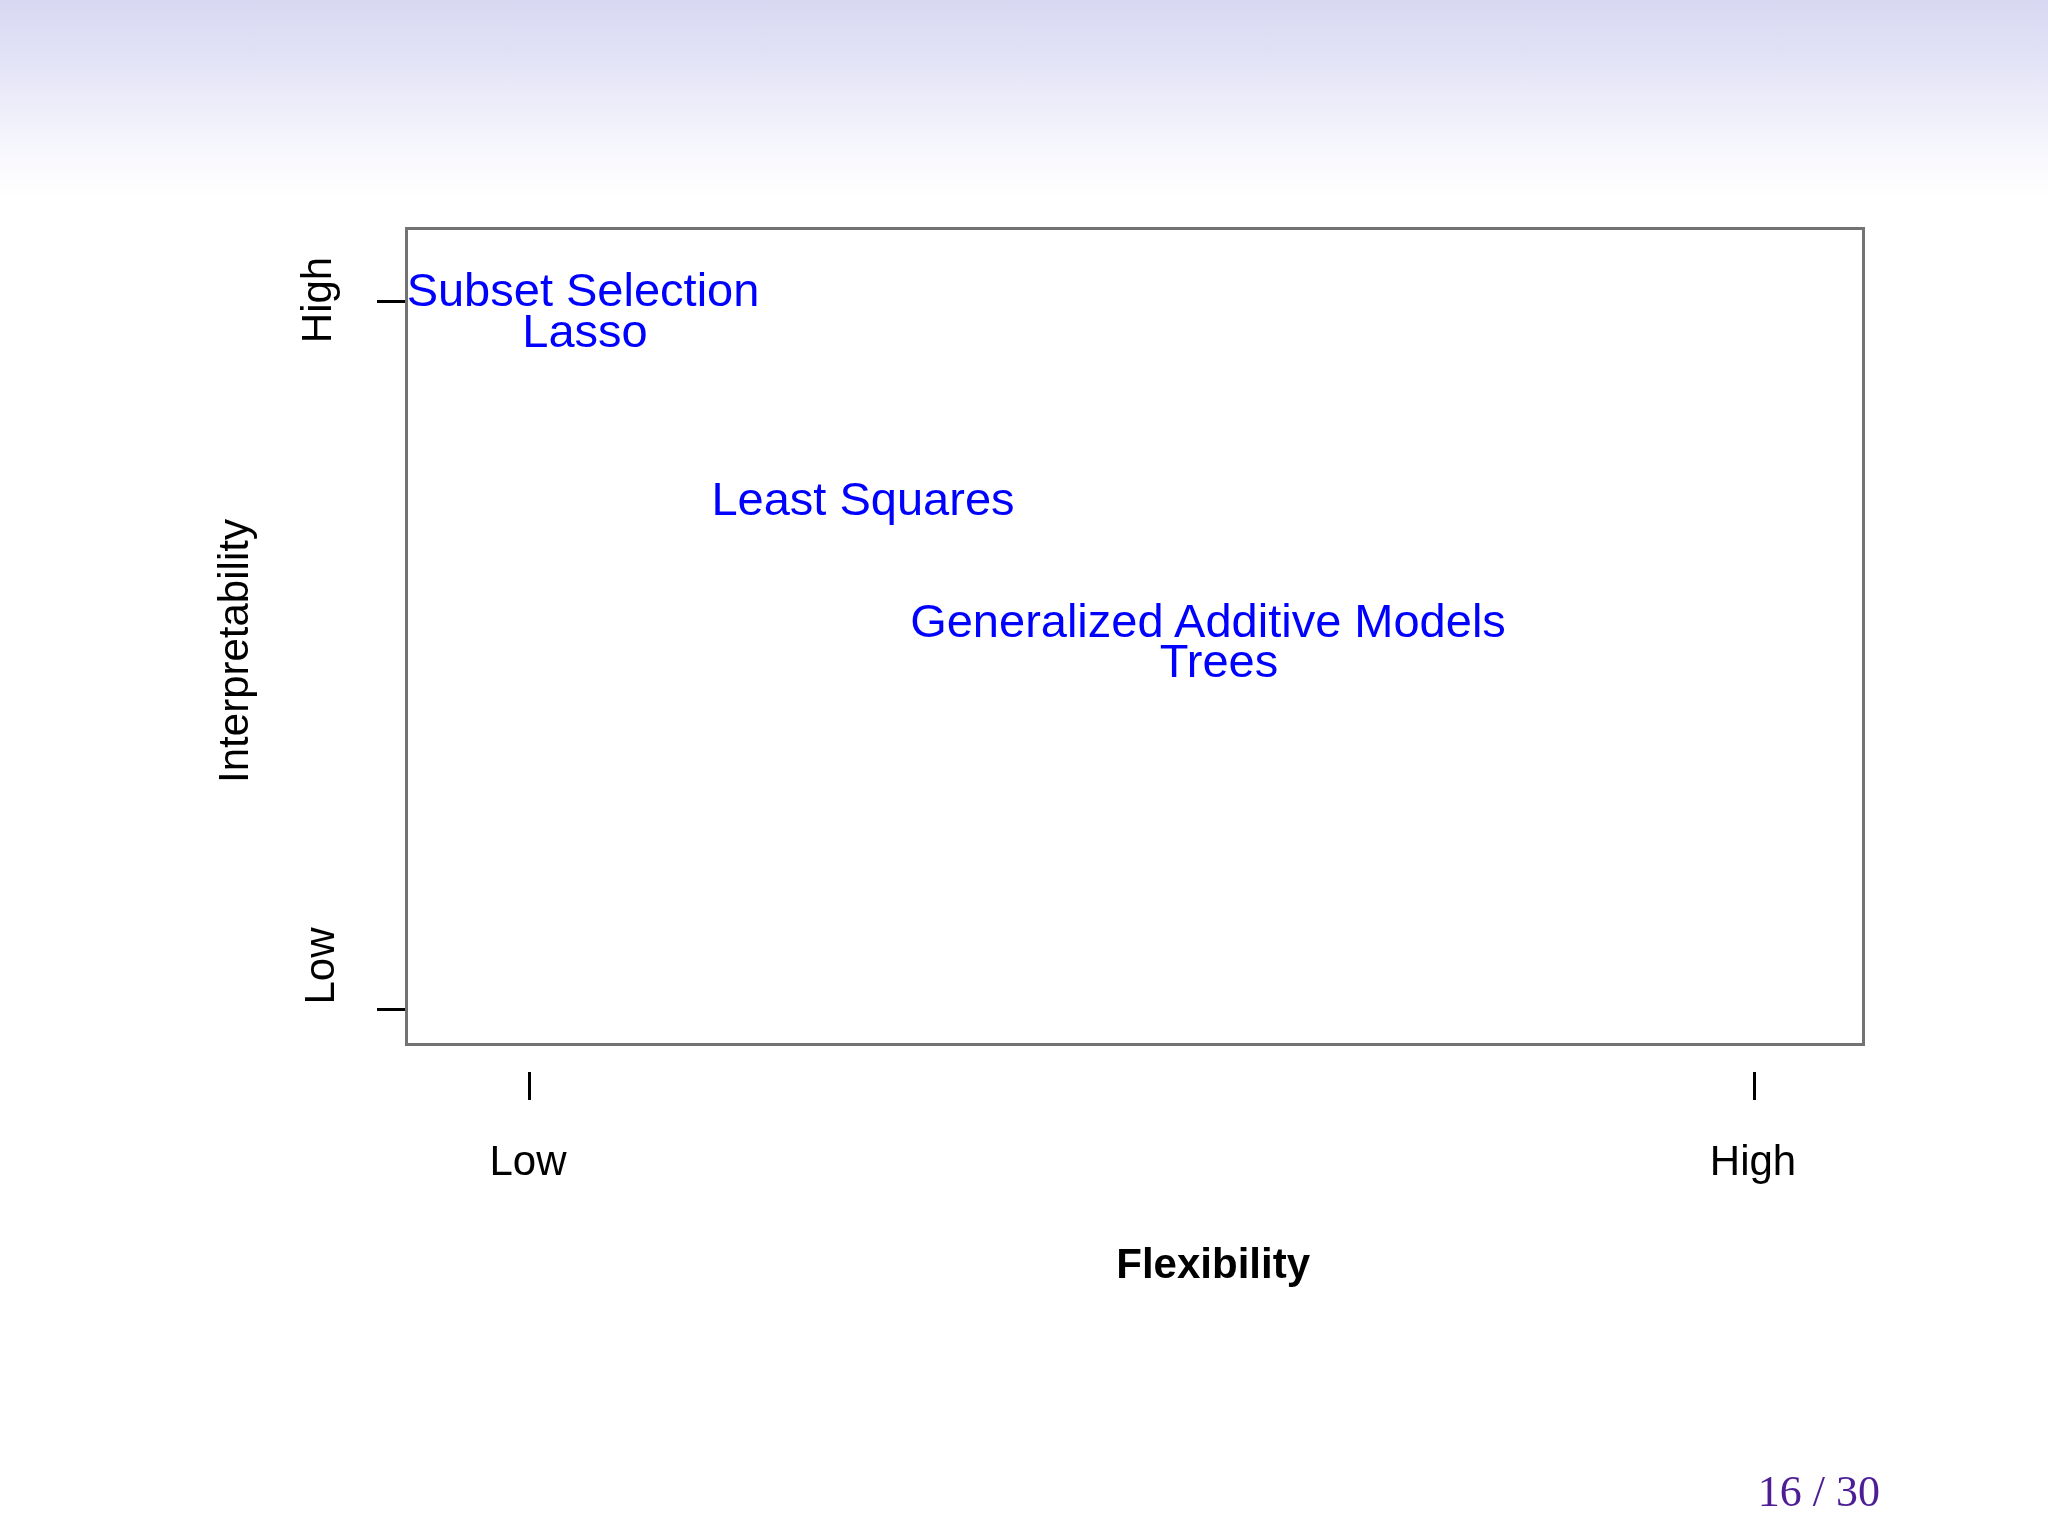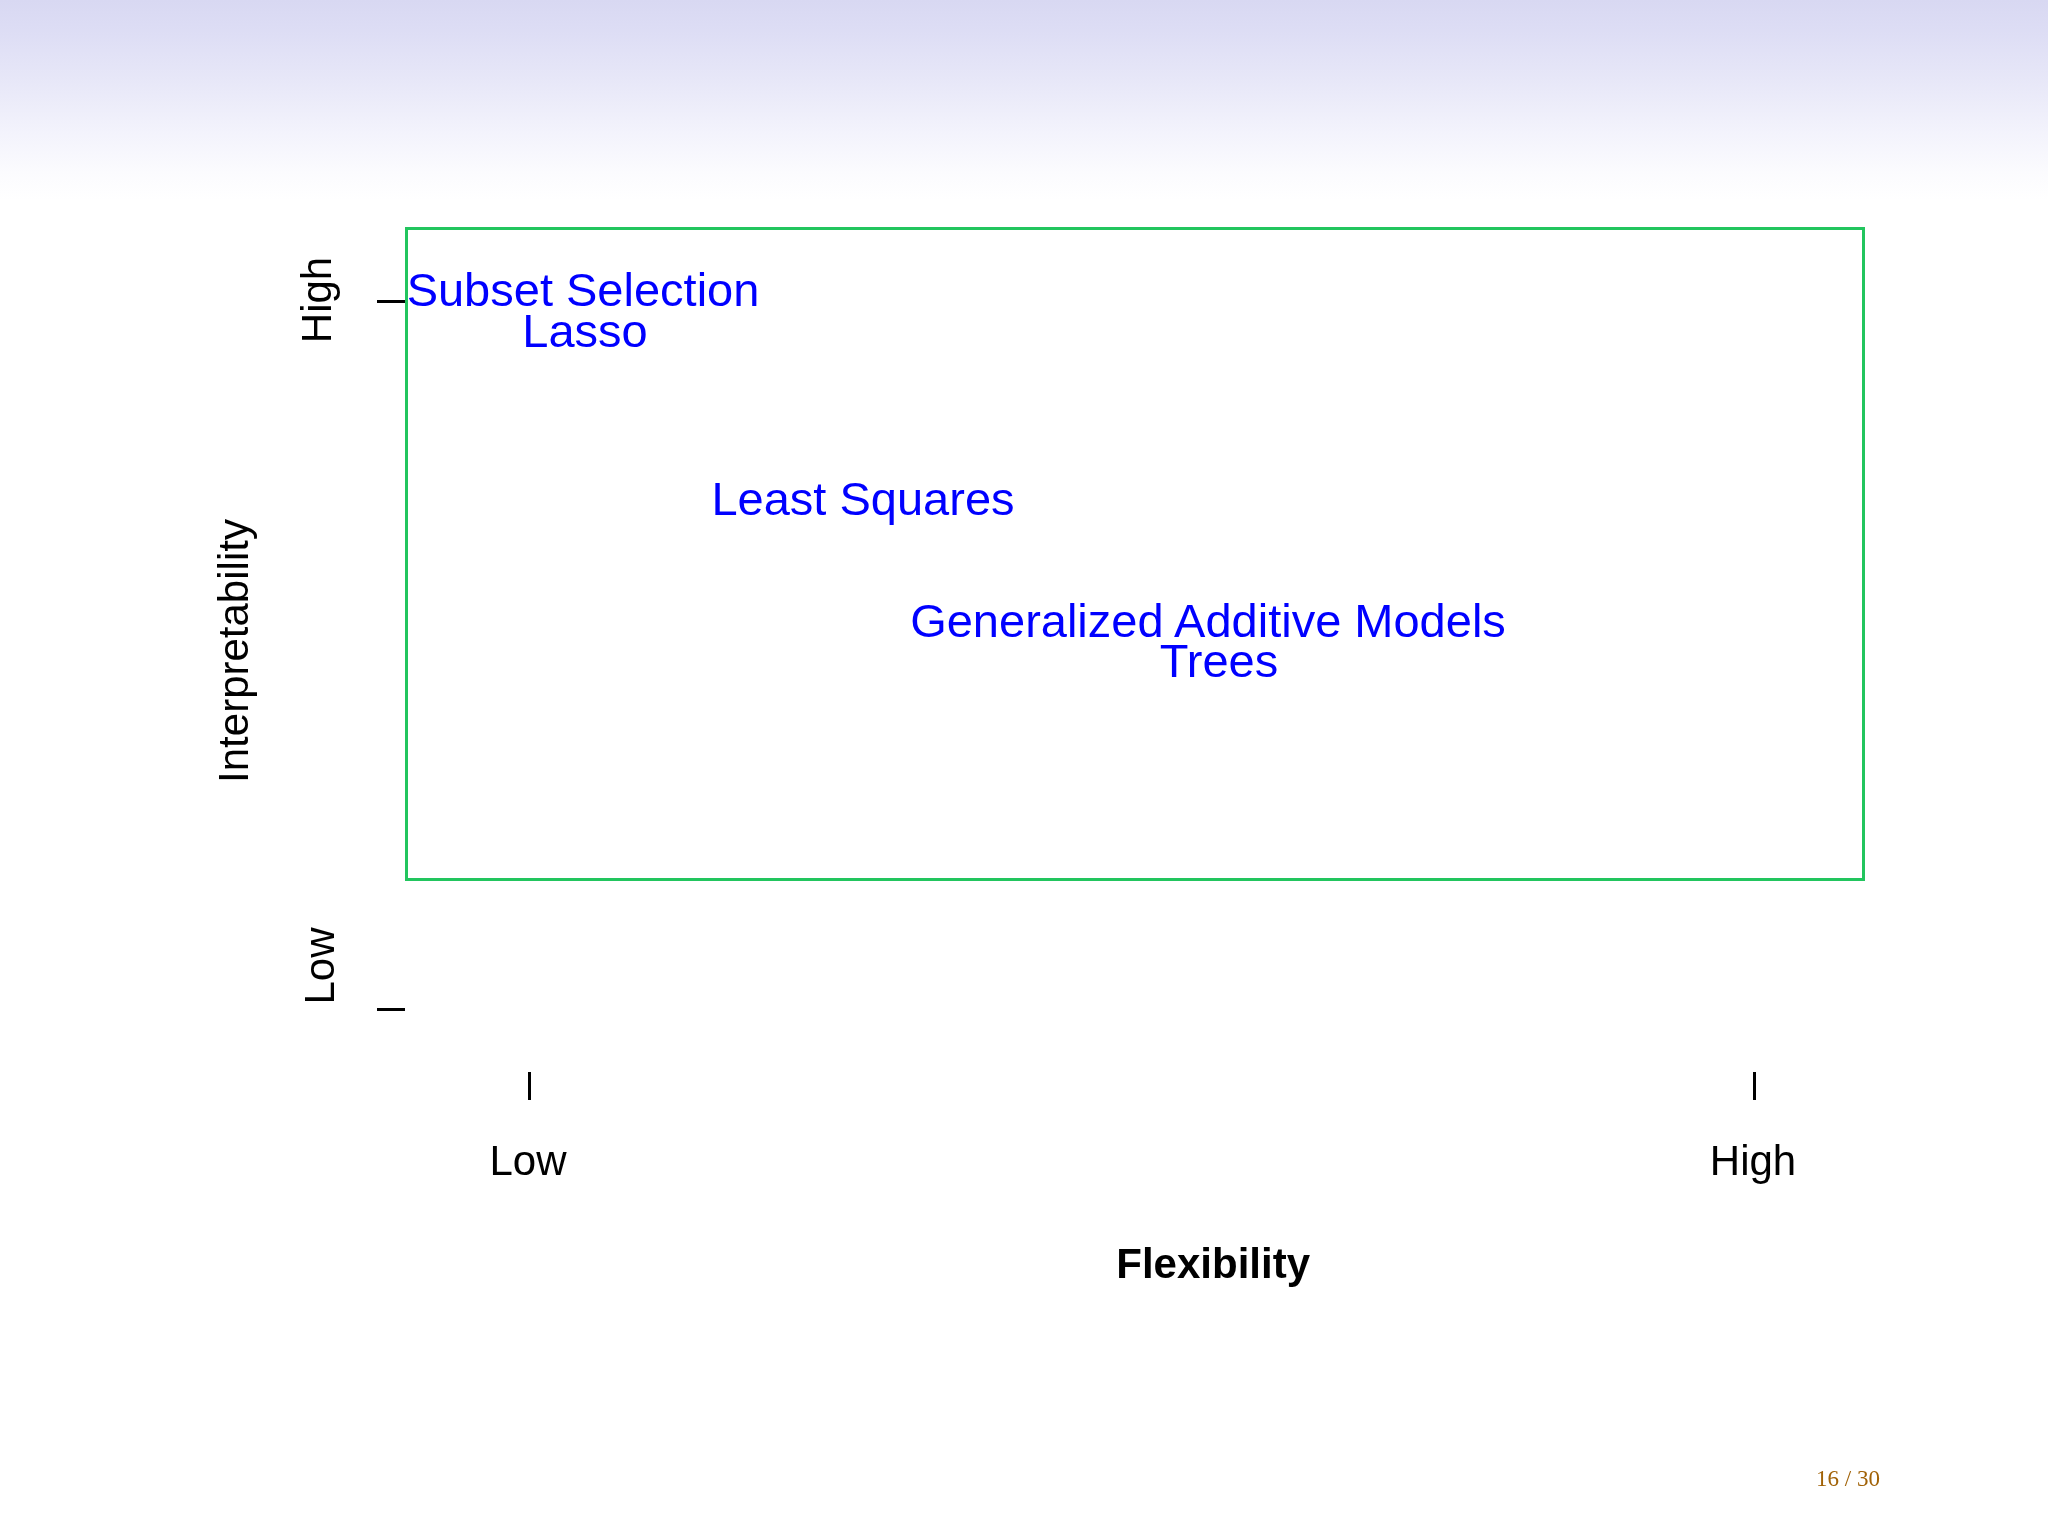--- a/index.html
+++ b/index.html
@@ -30,22 +30,22 @@
                 #fbfbfe 86%,
                 #ffffff 100%);
   }
 
   
   #plot-area {
     position: absolute;
     left: 405px;
     top: 227px;
     width: 1460px;
-    height: 654px;
-    border: 3px solid #22c55e;
+    height: 819px;
+    border: 3px solid #737373;
     box-sizing: border-box;
     background: transparent;
   }
 
   .axis-tick {
     position: absolute;
     background: #000000;
   }
   .tick-y { width: 28px; height: 3px; }
   .tick-x { width: 3px; height: 28px; }
@@ -78,22 +78,22 @@
     position: absolute;
     color: #0000ff;
     font-size: 47px;
     line-height: 1;
     white-space: nowrap;
     transform: translateX(-50%);
   }
 
   #page-number {
     position: absolute;
-    color: #a16207;
-    font-size: 23px;
+    color: #4c1d95;
+    font-size: 44px;
     font-family: "Liberation Serif", serif;
     white-space: nowrap;
   }
 </style>
 </head>
 <body>
 
 <div id="slide">
 
   <div id="header-band"></div>

